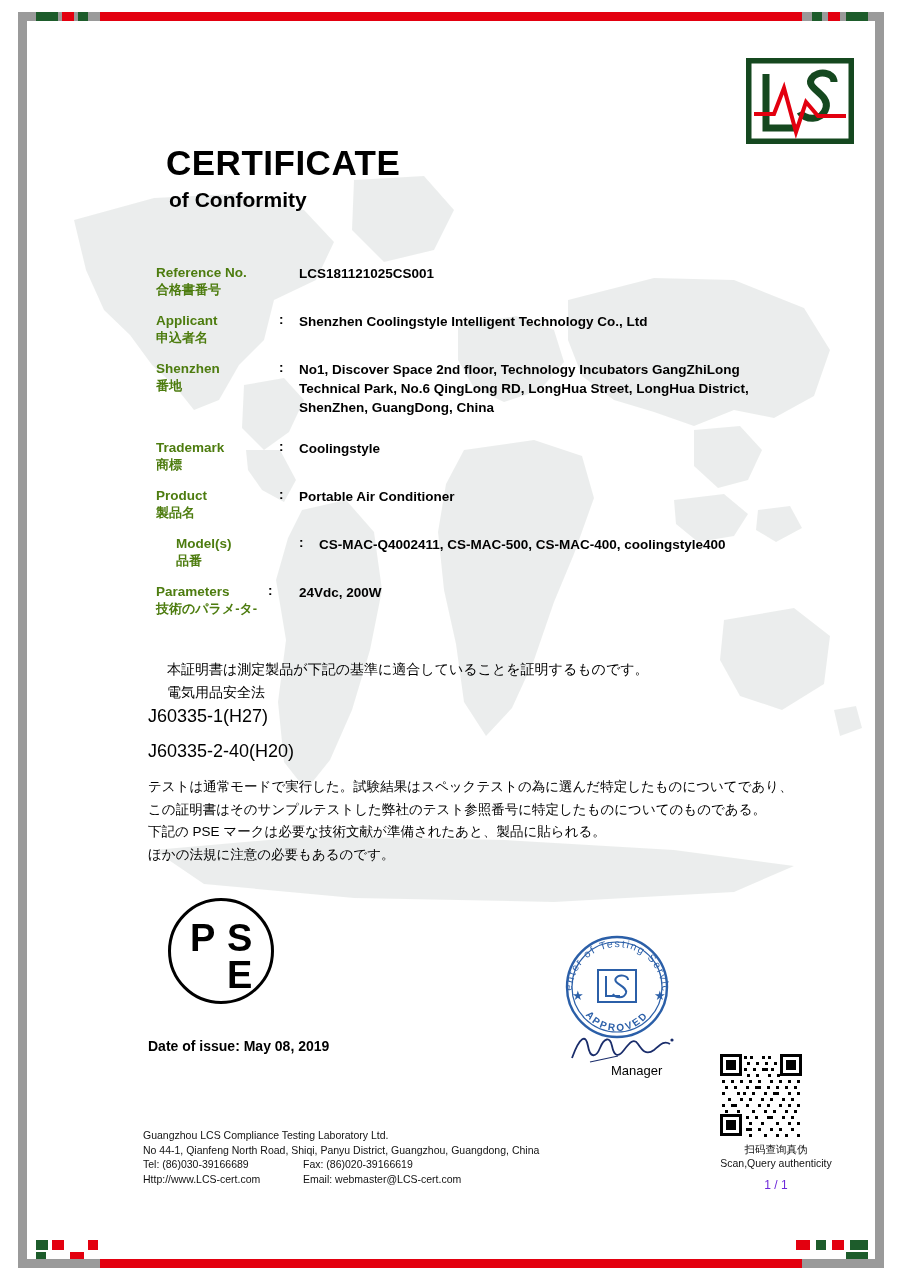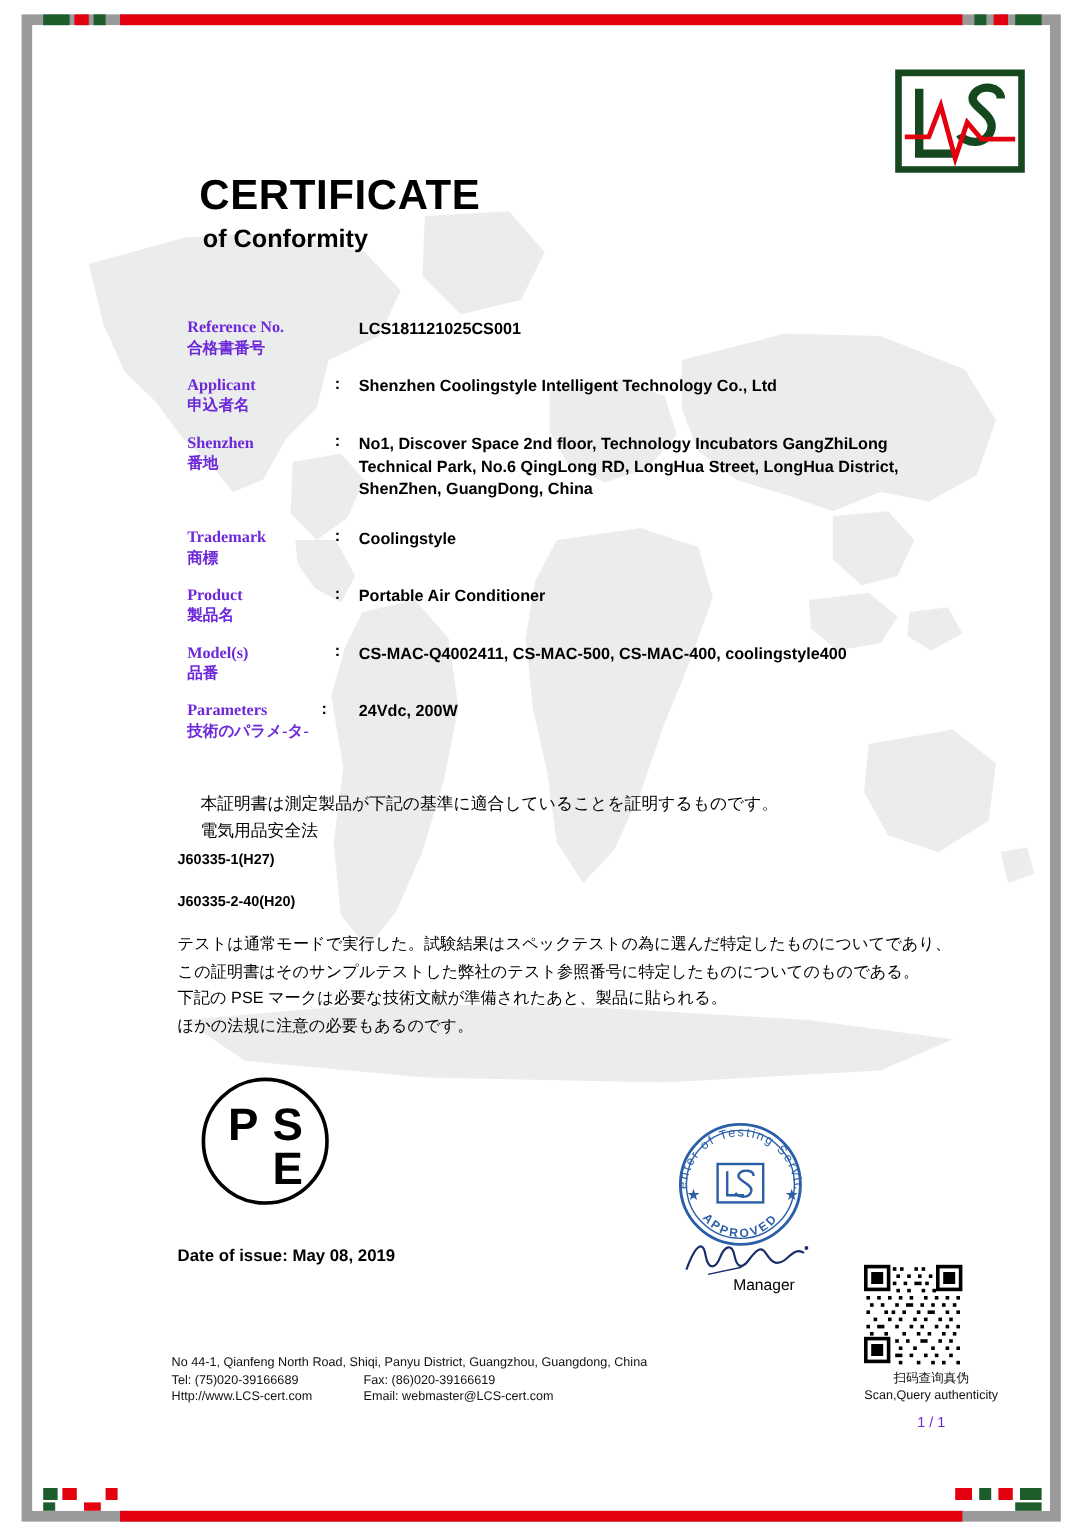--- a/index.html
+++ b/index.html
@@ -101,22 +101,21 @@
   .field-row {
     display: flex;
     margin-bottom: 14px;
   }
   .f-label {
     width: 123px;
     flex: 0 0 123px;
     font-size: 13.5px;
     font-weight: bold;
     line-height: 17px;
-    color: #6d28d9;
-    font-family: Liberation Serif, serif;
+    color: #4d7c0f;
   }
   .f-label .jp {
     display: block;
     font-weight: bold;
     font-size: 13px;
     line-height: 17px;
   }
   .f-colon {
     width: 20px;
     flex: 0 0 20px;
@@ -138,22 +137,22 @@
     top: 658px;
     width: 640px;
     color: #000;
   }
   .statement .jp-line {
     font-size: 14px;
     line-height: 23px;
     margin-left: 19px;
   }
   .statement .std {
-    font-size: 12px;
-    font-weight: bold;
+    font-size: 18px;
+    font-weight: normal;
     line-height: 25px;
   }
   .statement .gap { height: 10px; }
 
   .paragraph {
     position: absolute;
     left: 148px;
     top: 776px;
     width: 645px;
     font-size: 13.5px;
@@ -377,21 +376,21 @@
 
     <div class="field-row" style="margin-top:12px;">
       <div class="f-label">
         <span>Product</span>
         <span class="jp">製品名</span>
       </div>
       <div class="f-colon">:</div>
       <div class="f-value">Portable Air Conditioner</div>
     </div>
 
-    <div class="field-row" style="margin-top:12px;">
+    <div class="field-row" style="margin-top:12px;margin-left:20px;">
       <div class="f-label">
         <span>Model(s)</span>
         <span class="jp">品番</span>
       </div>
       <div class="f-colon">:</div>
       <div class="f-value">CS-MAC-Q4002411, CS-MAC-500, CS-MAC-400, coolingstyle400</div>
     </div>
 
     <div class="field-row" style="margin-top:12px;">
       <div class="f-label" style="width:112px;flex:0 0 112px;">
@@ -449,23 +448,24 @@
   <svg class="signature" viewBox="0 0 120 40" xmlns="http://www.w3.org/2000/svg">
     <path d="M6 30 C14 8, 20 6, 22 18 C24 30, 30 30, 34 20 C38 10, 44 8, 46 18 C48 28, 52 30, 58 22 C64 14, 68 10, 72 16 C76 22, 80 28, 88 22 C94 17, 98 12, 104 16" fill="none" stroke="#1a2d6b" stroke-width="1.8"></path>
     <path d="M24 34 L52 28" fill="none" stroke="#1a2d6b" stroke-width="1.2"></path>
     <circle cx="106" cy="12" r="1.6" fill="#1a2d6b"></circle>
   </svg>
   <div class="manager">Manager</div>
 
   <div class="issue-date">Date of issue: May 08, 2019</div>
 
   <div class="footer">
+    <div>Guangzhou LCS Compliance Testing Laboratory Ltd.</div>
     <div>No 44-1, Qianfeng North Road, Shiqi, Panyu District, Guangzhou, Guangdong, China</div>
     <div class="row2">
-      <div class="col-a">Tel: (75)020-39166689</div>
+      <div class="col-a">Tel: (86)030-39166689</div>
       <div>Fax: (86)020-39166619</div>
     </div>
     <div class="row2">
       <div class="col-a">Http://www.LCS-cert.com</div>
       <div>Email: webmaster@LCS-cert.com</div>
     </div>
   </div>
 
   <svg class="qr" viewBox="0 0 86 86" xmlns="http://www.w3.org/2000/svg">
     <rect width="86" height="86" fill="#ffffff"></rect>

